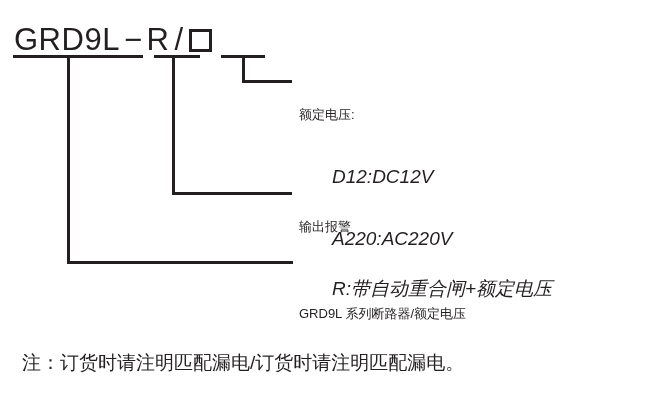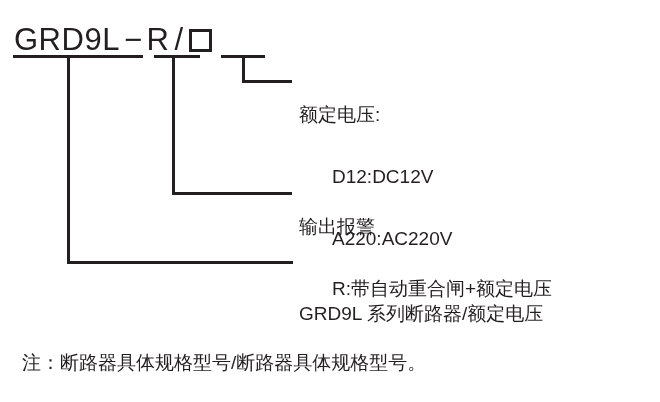--- a/index.html
+++ b/index.html
@@ -74,26 +74,27 @@
   .harm-volt { left: 242px; top: 58px;  width: 50px;  }
   .harm-mode { left: 172px; top: 170px; width: 120px; }
   .harm-ser  { left: 67px;  top: 239px; width: 226px; }
 
   
   .callout {
     position: absolute;
     white-space: pre;
   }
   .callout-title {
-    font-size: 19px;
+    font-size: 13px;
     line-height: 26px;
   }
   .callout-sub {
     font-size: 19px;
     line-height: 26px;
+    font-style: italic;
   }
   .indent-1 { padding-left: 33px; }
 
   .co-voltage { left: 299px; top: 44px; }
   .co-mode    { left: 299px; top: 156px; }
   .co-series  { left: 299px; top: 227px; font-size: 19px; line-height: 26px; }
 
   
   .notes {
     position: absolute;
@@ -140,19 +141,19 @@
   <div class="callout co-mode">
     <div class="callout-title">输出报警</div>
     <div class="callout-sub indent-1">R:带自动重合闸+额定电压</div>
   </div>
 
   <div class="callout co-series">
     <div class="callout-title">GRD9L 系列断路器/额定电压</div>
   </div>
 
   <div class="notes">
-    <span class="note-line">注：断路器具体规格型号/断路器具体规格型号。</span>
+    <span class="note-line">注：订货时请注明匹配漏电/订货时请注明匹配漏电。</span>
     
     
     
   </div>
 
 </div>
 
 </body></html>

